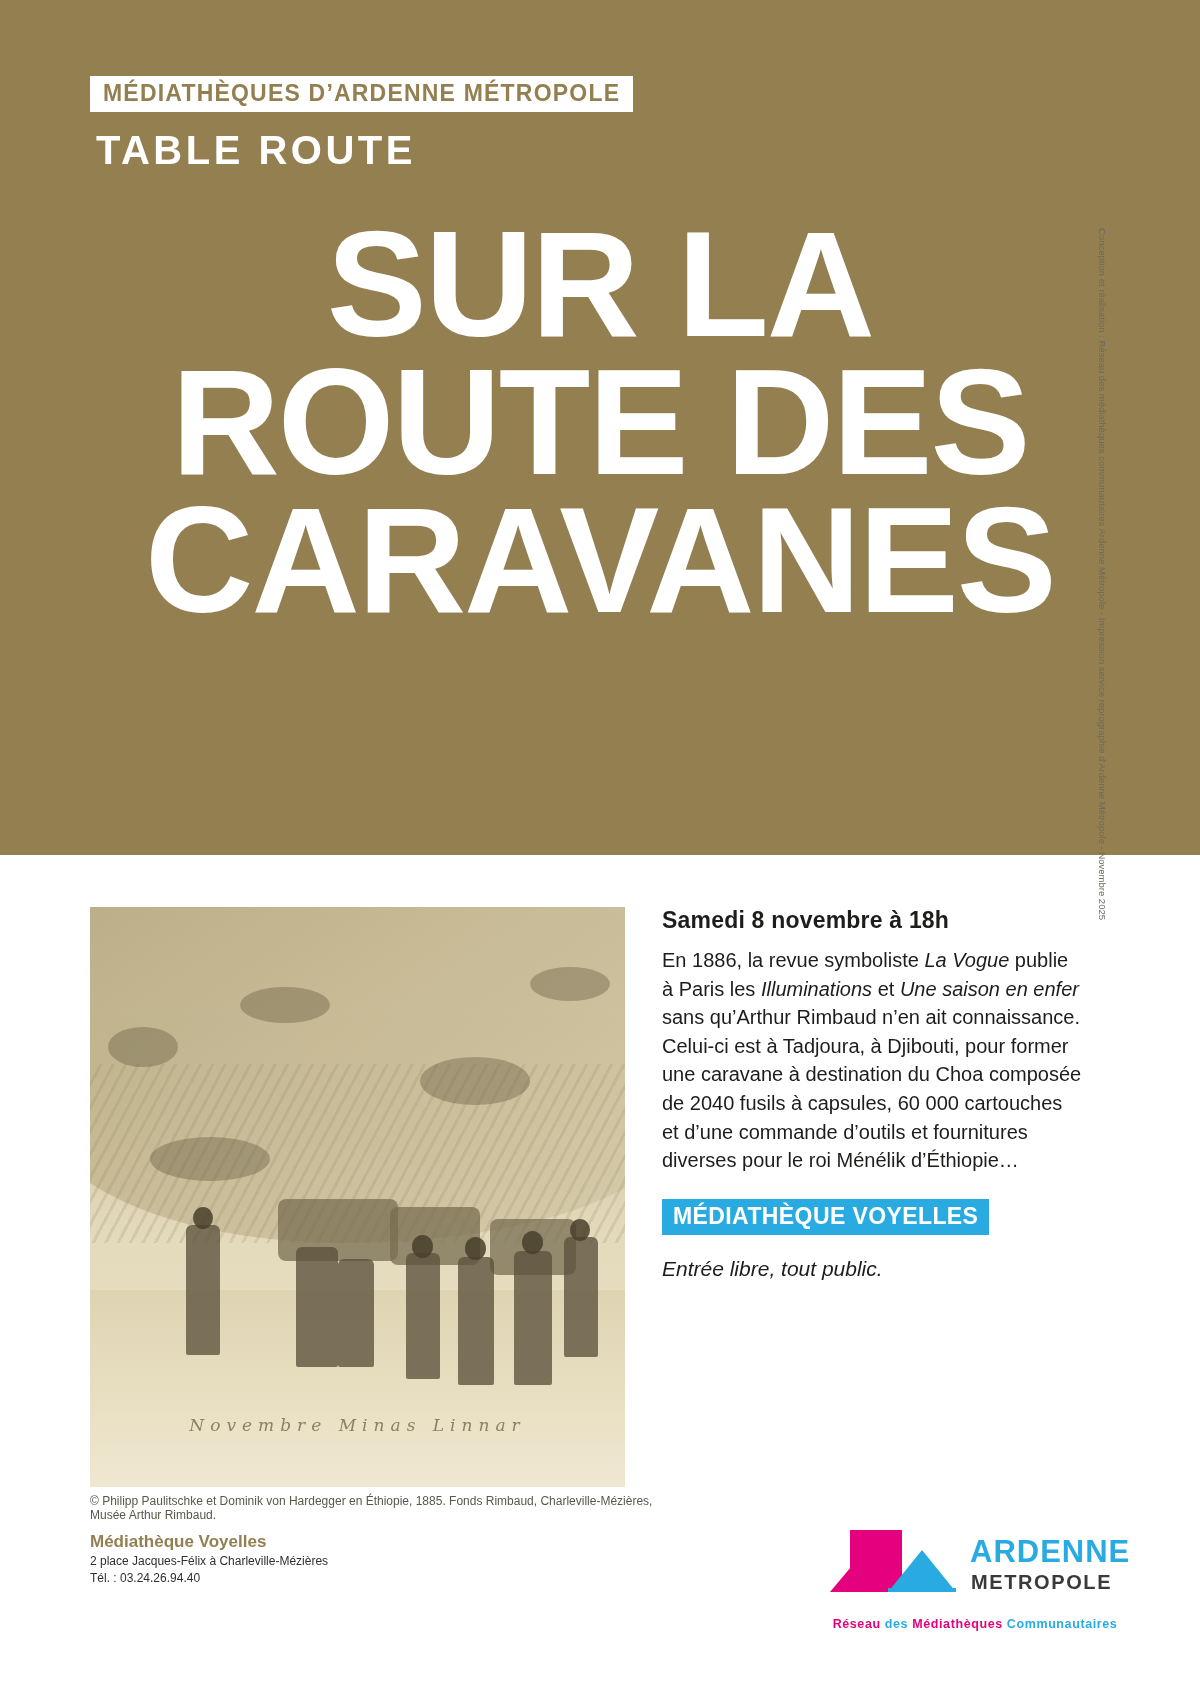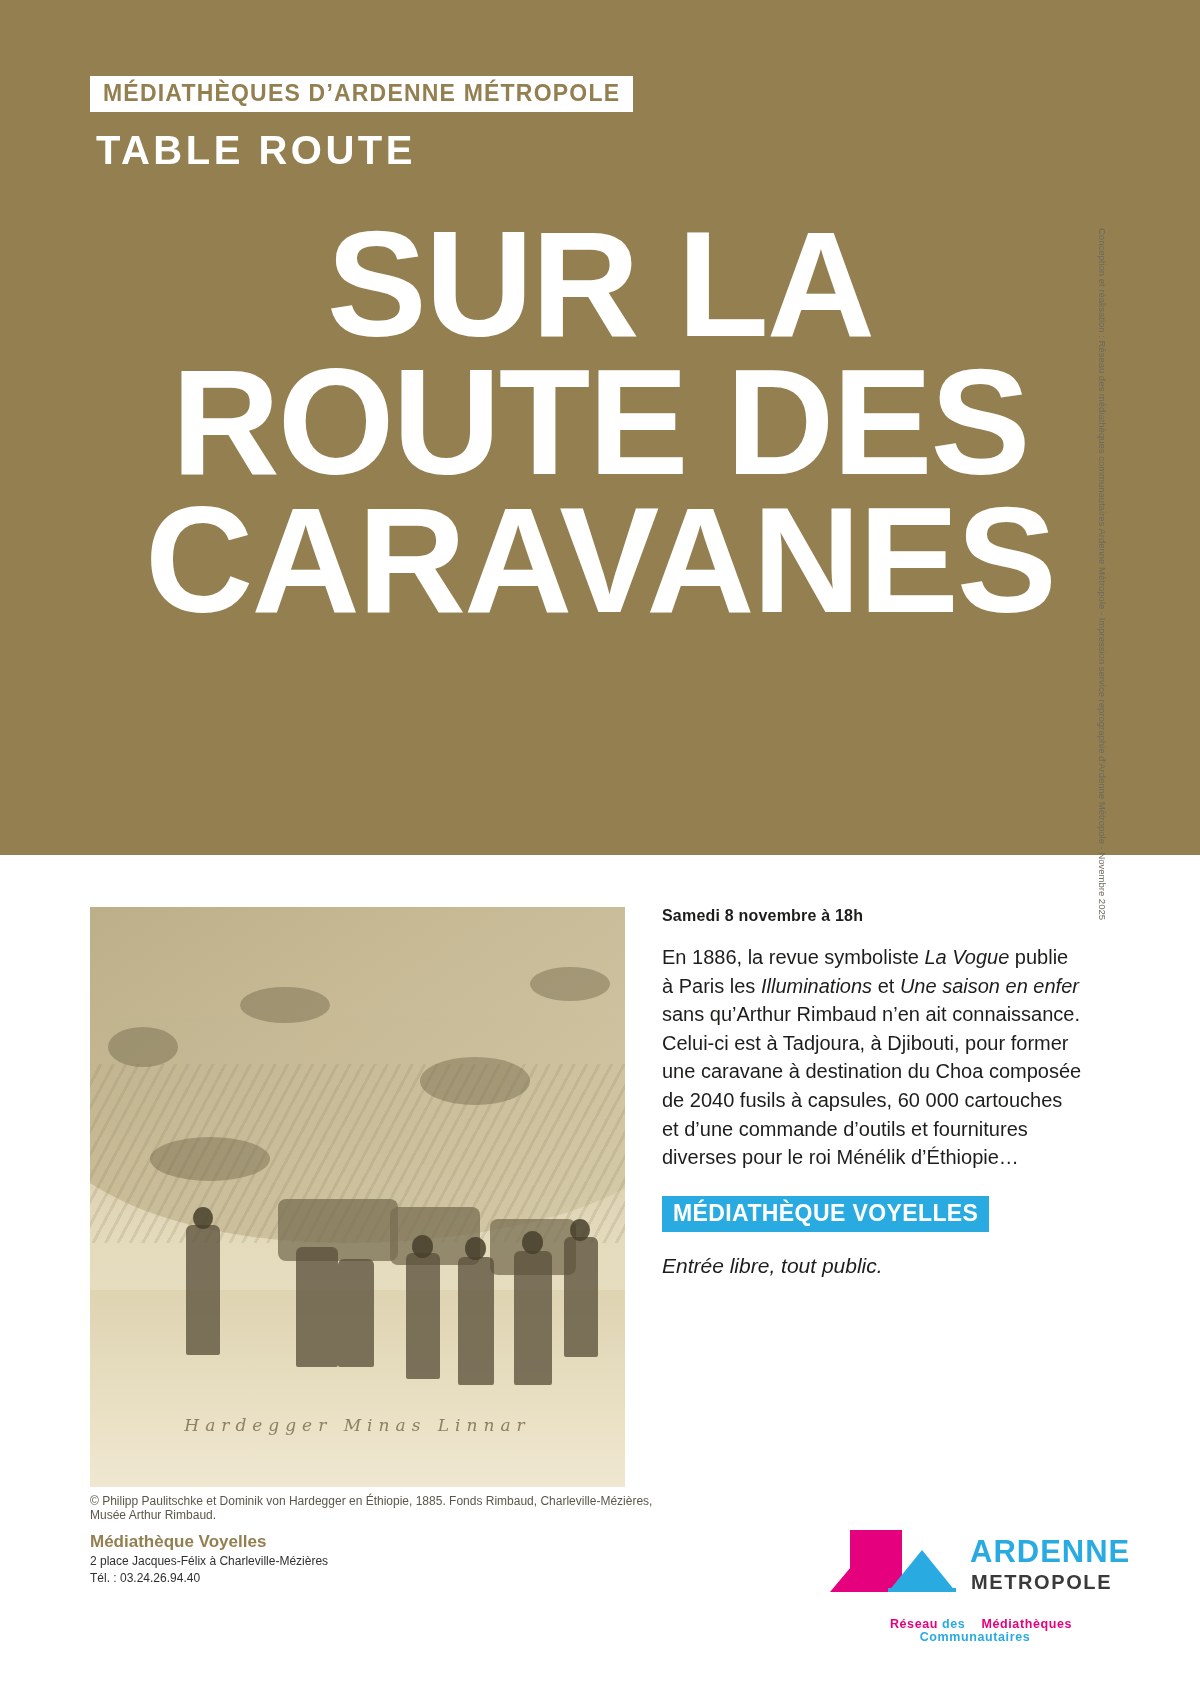--- a/index.html
+++ b/index.html
@@ -156,23 +156,23 @@
   }
 
   
   .col {
     position:absolute;
     left:662px; top:907px;
     width:420px;
     color:#1d1d1b;
   }
   .col .date {
-    font-size:16px;
-    font-weight:bold;
-    margin-bottom:18px;
+    font-size:23px;
+    font-weight:bold;
+    margin-bottom:12px;
     letter-spacing:0.2px;
   }
   .col p {
     font-size:20px;
     line-height:1.43;
     margin-bottom:22px;
   }
   .col em { font-style:italic; }
   .badge {
     display:inline-block;
@@ -238,21 +238,21 @@
   }
   .logo .tagline {
     position:absolute; left:0; top:88px;
     width:290px;
     text-align:center;
     font-size:12.5px;
     font-weight:bold;
     letter-spacing:0.6px;
     line-height:1;
   }
-  .logo .tagline .pink { color:#e5007d;margin-left:12px; }
+  .logo .tagline .pink { color:#e5007d; }
   .logo .tagline .blue { color:#29abe2; }
 
   
   .vcredit {
     position:absolute;
     right:4px; top:860px;
     width:640px;
     transform:rotate(90deg);
     transform-origin:right top;
     color:#6d6a5c;
@@ -303,21 +303,21 @@
 
       <div class="figure" style="left:368px; top:350px; width:36px; height:128px;"></div>
       <div class="head" style="left:375px; top:330px; width:21px; height:23px;"></div>
 
       <div class="figure" style="left:424px; top:344px; width:38px; height:134px;"></div>
       <div class="head" style="left:432px; top:324px; width:21px; height:23px;"></div>
 
       <div class="figure" style="left:474px; top:330px; width:34px; height:120px;"></div>
       <div class="head" style="left:480px; top:312px; width:20px; height:22px;"></div>
 
-      <div class="caption-script">Hardegger     Minas     Linnar</div>
+      <div class="caption-script">Novembre     Minas     Linnar</div>
     </div>
   </div>
 
   <div class="photo-credit">© Philipp Paulitschke et Dominik von Hardegger en Éthiopie, 1885. Fonds Rimbaud, Charleville-Mézières, Musée Arthur Rimbaud.</div>
 
   <div class="venue">Médiathèque Voyelles</div>
   <div class="venue-addr">
     <div>2 place Jacques-Félix à Charleville-Mézières</div>
     <div>Tél. : 03.24.26.94.40</div>
   </div>

